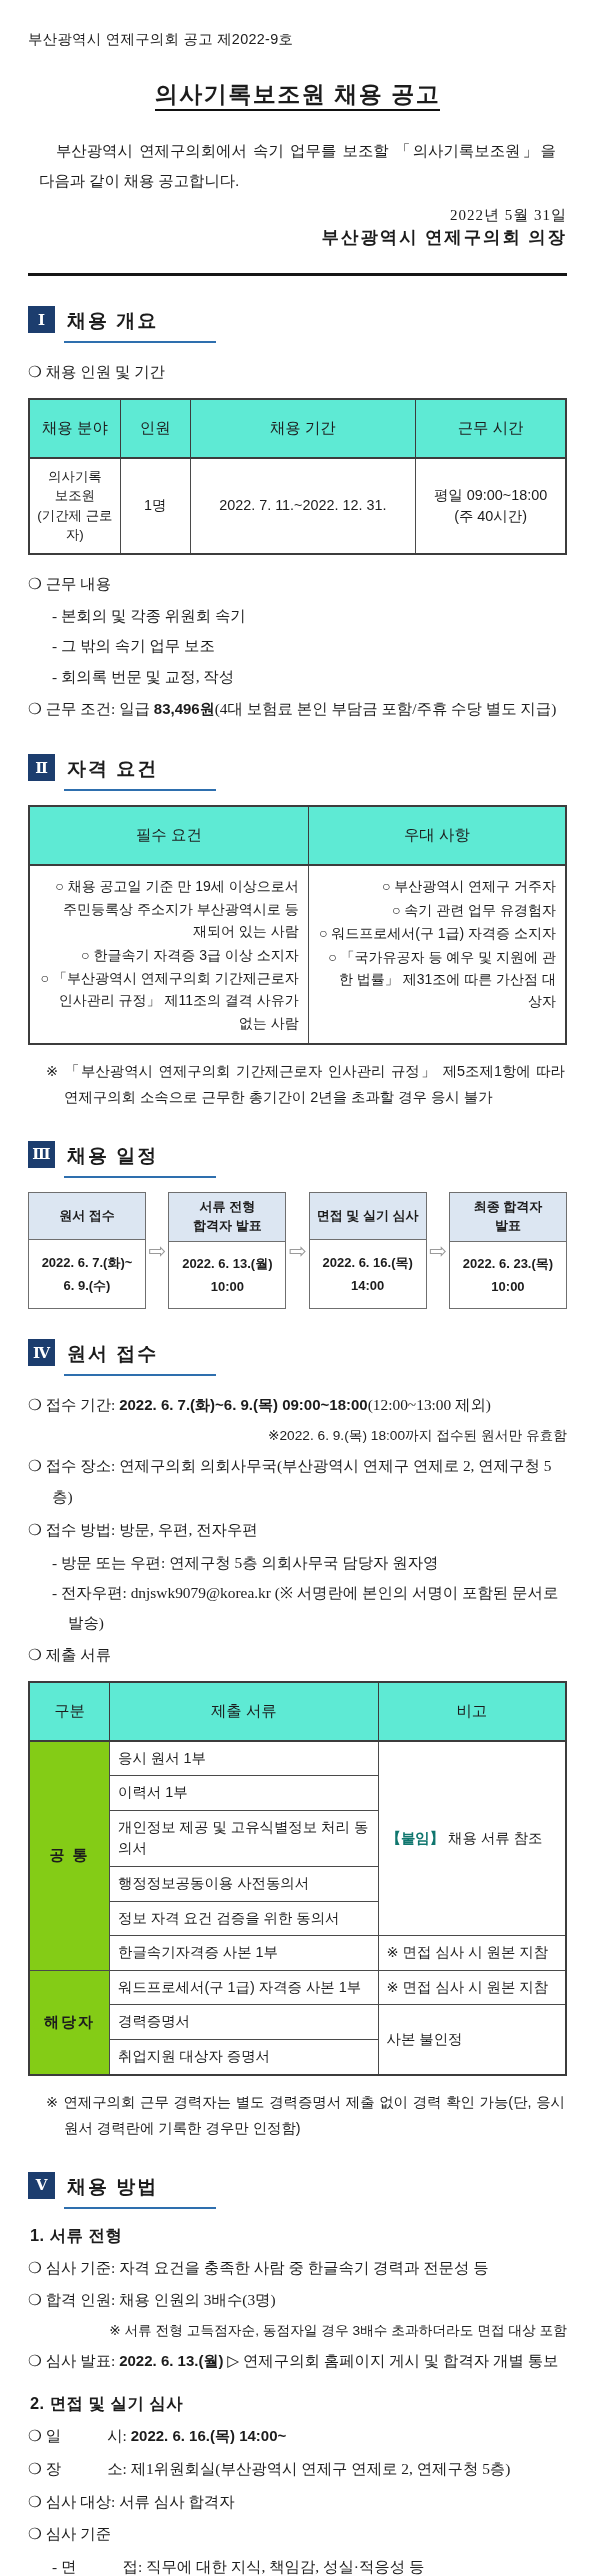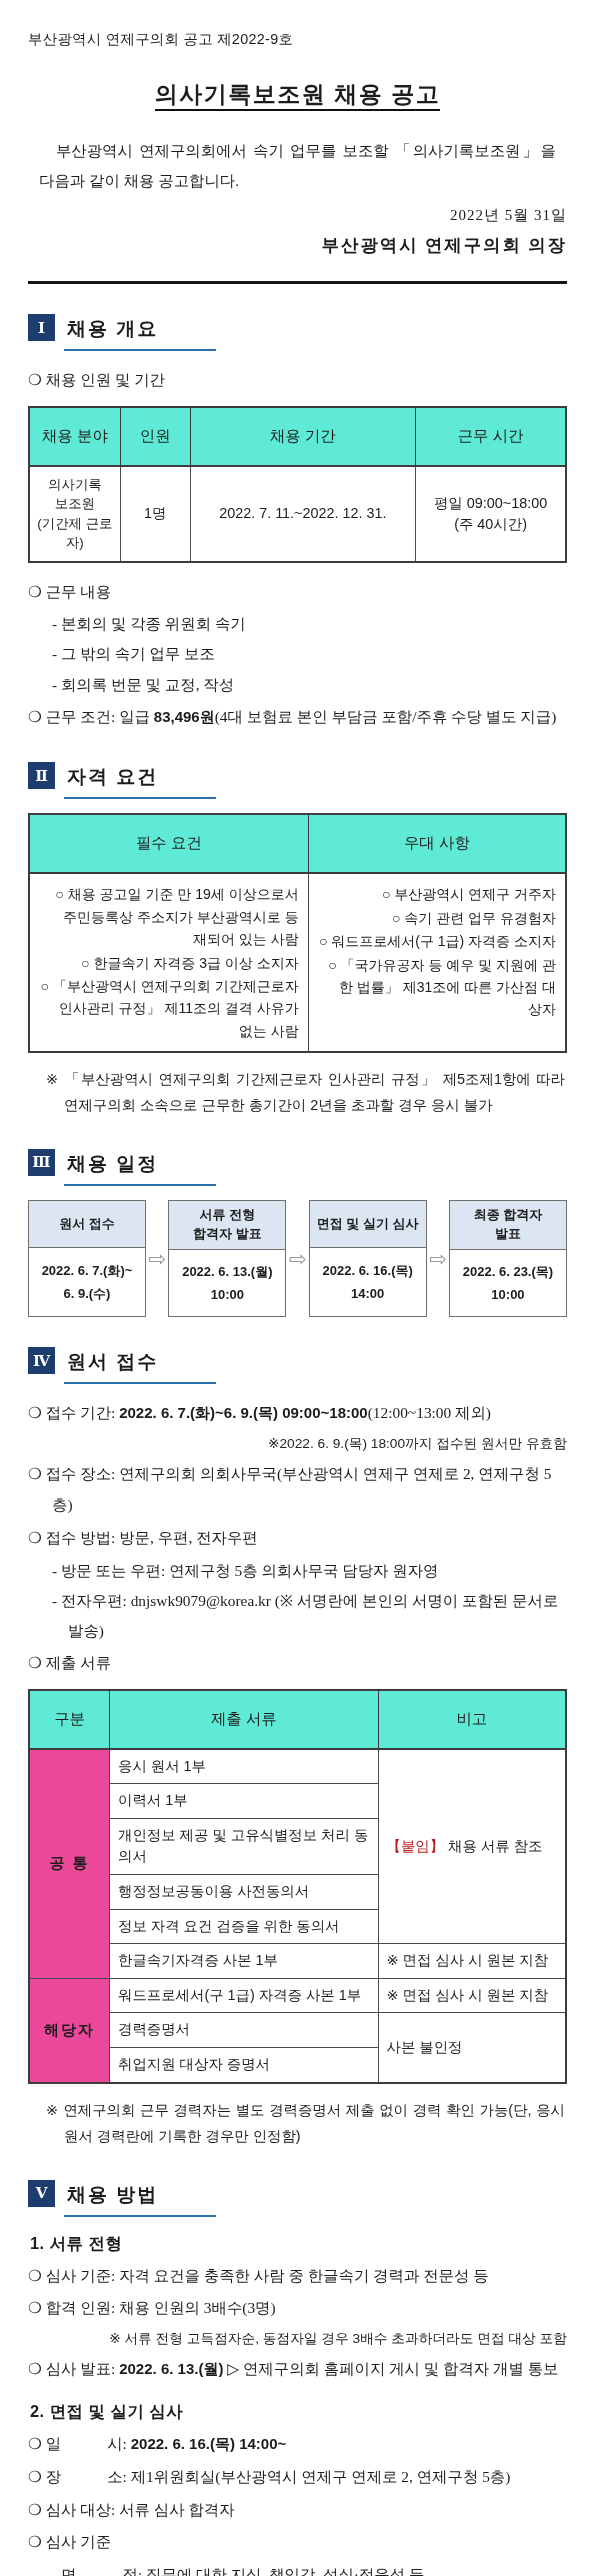--- a/index.html
+++ b/index.html
@@ -4,21 +4,21 @@
 <style>
   html,body{margin:0;padding:0;background:#ffffff;}
   body{width:595px;font-family:"Liberation Serif","DejaVu Serif",serif;color:#1c1c1c;}
   .page{width:595px;box-sizing:border-box;padding:30px 28px 48px 28px;}
   .doc-no{font-size:14.4px;letter-spacing:0.3px;font-family:"Liberation Sans","DejaVu Sans",sans-serif;}
   .title{margin:30px 0 26px 0;text-align:center;font-size:23px;font-weight:bold;letter-spacing:1.5px;
          font-family:"Liberation Sans","DejaVu Sans",sans-serif;}
   .title span{border-bottom:2.5px solid #111;padding-bottom:2px;}
   .intro{font-size:15.4px;line-height:1.95;text-align:justify;text-indent:1.1em;margin:0 11px;}
   .date-line{text-align:right;font-size:15px;margin-top:10px;letter-spacing:1px;}
-  .issuer{text-align:right;font-size:17.4px;font-weight:bold;margin-top:8px;letter-spacing:2px;}
+  .issuer{text-align:right;font-size:17.4px;font-weight:bold;letter-spacing:2px;}
   .rule{border:none;border-top:3px solid #161616;margin:24px 0 6px 0;}
   
   .sec-head{display:flex;align-items:flex-start;gap:9px;margin:30px 0 14px 0;}
   .sec-badge{flex:0 0 auto;width:27px;height:27px;background:#1c3d6e;color:#fff;display:flex;
              align-items:center;justify-content:center;font-size:15px;font-weight:bold;
              font-family:"Liberation Serif","DejaVu Serif",serif;}
   .sec-title{font-family:"Liberation Sans","DejaVu Sans",sans-serif;font-weight:bold;font-size:19px;
              letter-spacing:2px;border-bottom:2.5px solid #2e6fae;padding:2px 58px 7px 3px;}
   
   .oline{font-size:15.4px;line-height:2.0;padding-left:24px;text-indent:-24px;margin:2px 0;}
@@ -33,23 +33,23 @@
         font-family:"Liberation Sans","DejaVu Sans",sans-serif;}
   .tbl{border:2px solid #3c3c3c;}
   .tbl th{background:#5eead4;border:1px solid #3c3c3c;border-bottom:2px solid #3c3c3c;
           font-size:15.4px;padding:18px 4px;font-weight:normal;}
   .tbl td{border:1px solid #4a4a4a;font-size:14.4px;padding:6px 8px;}
   .t1 td{text-align:center;line-height:1.45;padding:8px 4px;}
   .t1 .pos{font-size:13.4px;}
   .t2 td{vertical-align:top;padding:8px 9px;line-height:1.6;font-size:14px;text-align:right;}
   .t2 .q{padding-left:1.15em;text-indent:-1.15em;margin:1px 0;}
   .t3 td{line-height:1.5;}
-  .t3 .lbl{background:#ec4899;text-align:center;font-weight:bold;font-size:15px;letter-spacing:2px;}
+  .t3 .lbl{background:#84cc16;text-align:center;font-weight:bold;font-size:15px;letter-spacing:2px;}
   .t3 .rk{font-size:14.4px;}
-  .blue{color:#b91c1c;font-weight:normal;}
+  .blue{color:#0f766e;font-weight:bold;}
   
   .flow{display:flex;align-items:stretch;justify-content:space-between;margin:14px 0 6px 0;}
   .step{flex:0 0 116px;border:1.5px solid #6f6f6f;display:flex;flex-direction:column;}
   .step-head{background:#dce6f2;border-bottom:1.5px solid #6f6f6f;text-align:center;
              font-family:"Liberation Sans","DejaVu Sans",sans-serif;font-weight:bold;font-size:13px;
              line-height:1.45;padding:5px 2px;white-space:pre-line;display:flex;align-items:center;justify-content:center;min-height:36px;}
   .step-body{flex:1;display:flex;align-items:center;justify-content:center;text-align:center;
              font-family:"Liberation Sans","DejaVu Sans",sans-serif;font-weight:bold;font-size:13px;
              line-height:1.8;padding:10px 2px;white-space:pre-line;}
   .flow-arrow{align-self:center;color:#9a9a9a;font-size:21px;padding:0 1px;

